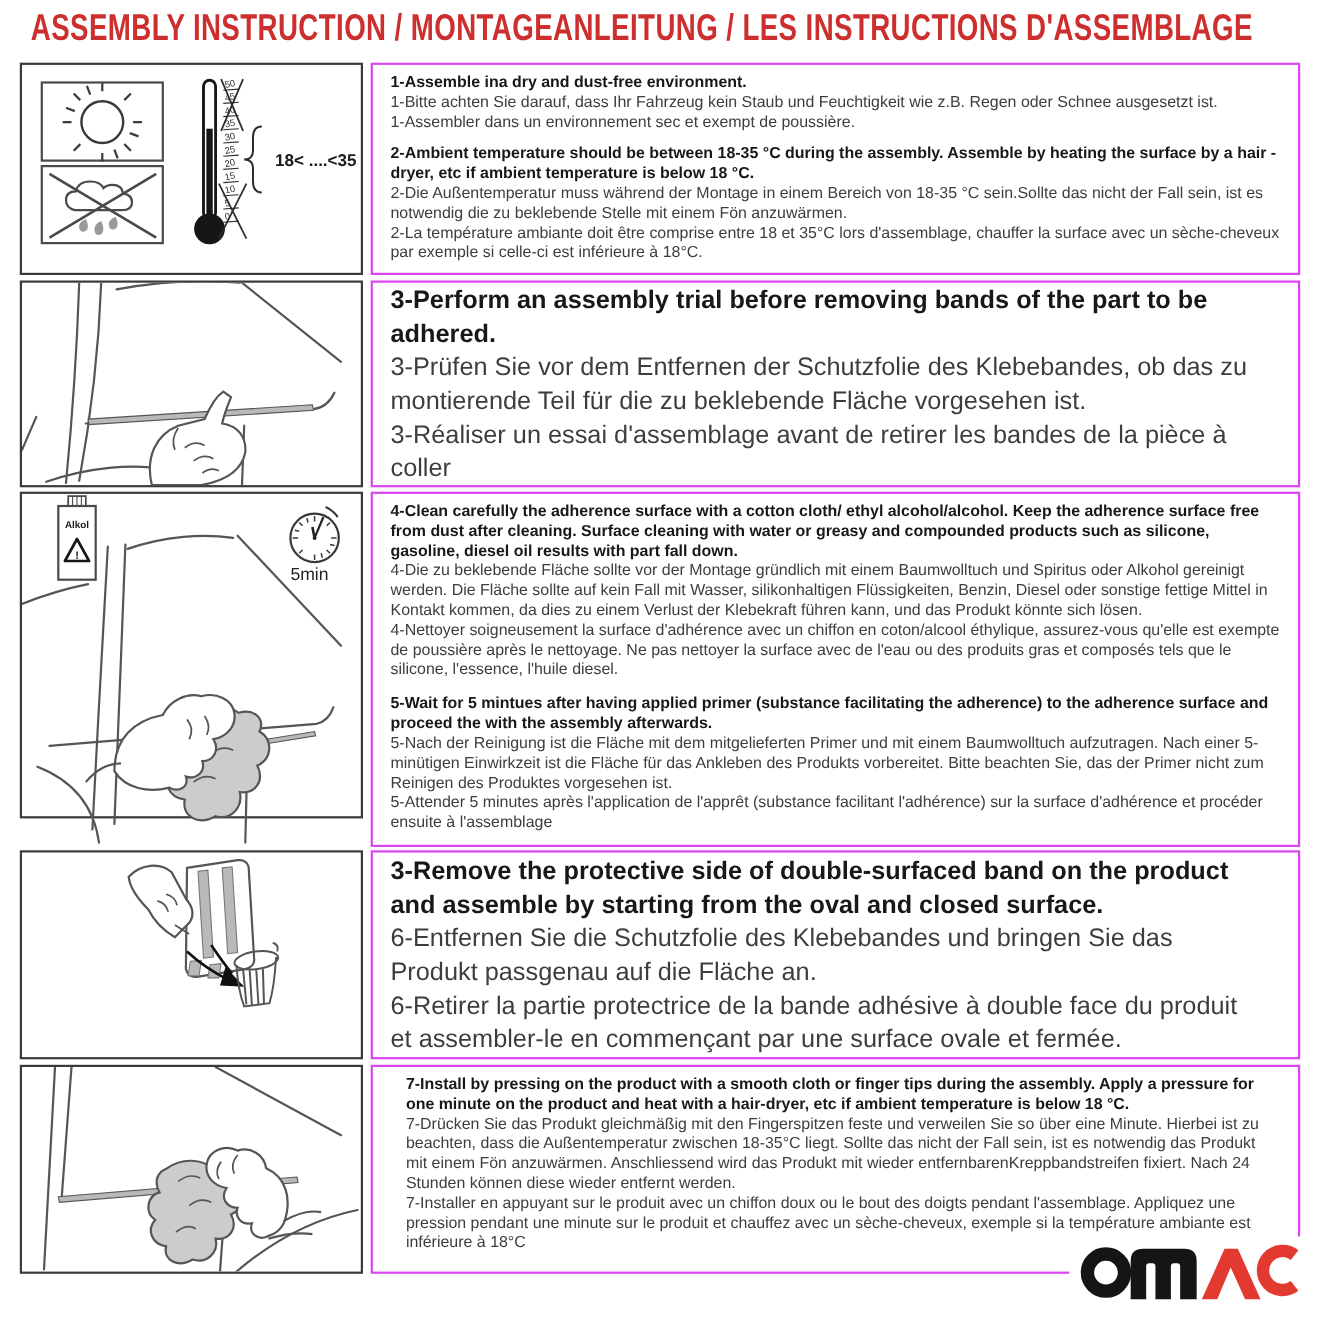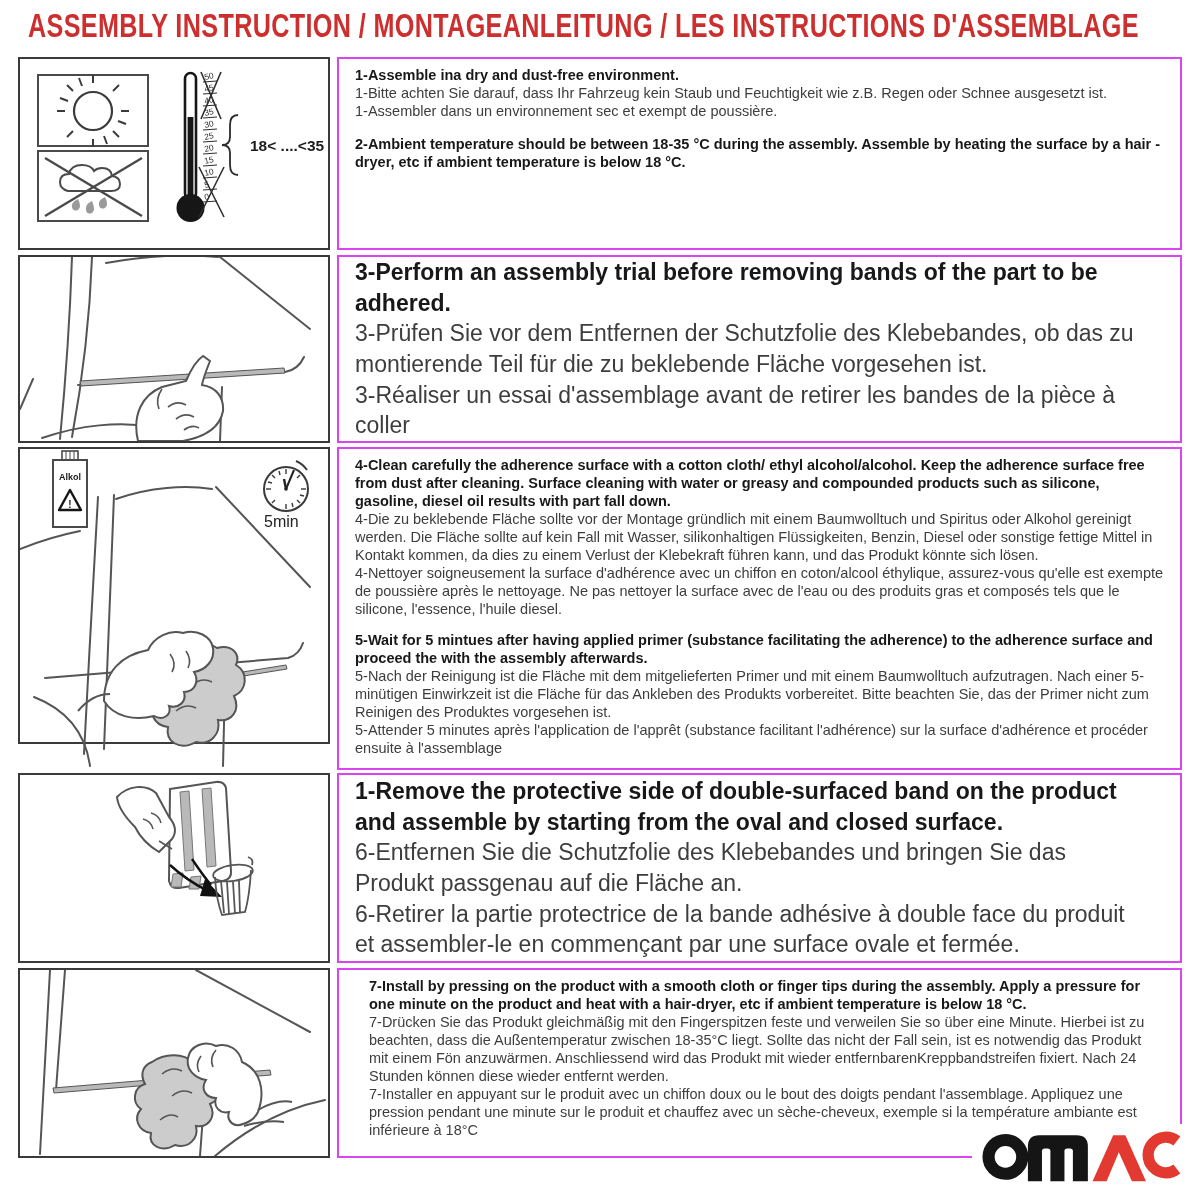--- a/index.html
+++ b/index.html
@@ -104,20 +104,22 @@
         <text x="230" y="92" font-size="15.5" font-weight="bold" fill="#1c1c1c">18&lt; ....&lt;35 C</text>
       </g>
     </svg>
   </div>
   <div class="textbox t-sm" style="top:57px;height:193px;">
     <p class="b">1-Assemble ina dry and dust-free environment.</p>
     <p>1-Bitte achten Sie darauf, dass Ihr Fahrzeug kein Staub und Feuchtigkeit wie z.B. Regen oder Schnee ausgesetzt ist.</p>
     <p>1-Assembler dans un environnement sec et exempt de poussière.</p>
     <div class="gap"></div>
     <p class="b">2-Ambient temperature should be between 18-35 °C  during the assembly. Assemble by heating the surface by a hair -dryer, etc if ambient temperature is below 18 °C.</p>
+    <p>2-Die Außentemperatur muss während der Montage in einem Bereich von 18-35 °C  sein.Sollte das nicht der Fall sein, ist es notwendig die zu beklebende Stelle mit einem Fön anzuwärmen.</p>
+    <p>2-La température ambiante doit être comprise entre 18 et 35°C lors d'assemblage, chauffer la surface avec un sèche-cheveux par exemple si celle-ci est inférieure à 18°C.</p>
   </div>
 
   <div class="illus" style="top:255px;height:188px;">
     <svg width="308" height="184" viewBox="0 0 308 184">
       <g fill="none" stroke="#555" stroke-width="2" stroke-linecap="round">
         <path d="M52,0 C50,60 46,120 40,182"></path>
         <path d="M72,0 C70,55 64,115 52,180"></path>
         <path d="M13,122 L0,152"></path>
         <path d="M86,6 C130,-2 165,-3 198,0"></path>
         <path d="M200,0 L290,72"></path>
@@ -244,21 +246,21 @@
         <path d="M228,82 q6,2 4,8"></path>
         <path d="M195,102 C196,120 199,132 202,140 L225,137 C228,127 230,112 231,95"></path>
         <line x1="201" y1="106" x2="204" y2="138"></line>
         <line x1="207" y1="107" x2="209" y2="139"></line>
         <line x1="213" y1="107" x2="215" y2="139"></line>
         <line x1="219" y1="106" x2="220" y2="138"></line>
       </g>
     </svg>
   </div>
   <div class="textbox t-lg centered" style="top:773px;height:190px;">
-    <p class="b">1-Remove the protective side of double-surfaced band on the product and assemble by starting from the oval and closed surface.</p>
+    <p class="b">3-Remove the protective side of double-surfaced band on the product and assemble by starting from the oval and closed surface.</p>
     <p>6-Entfernen Sie die Schutzfolie des Klebebandes und bringen Sie das Produkt passgenau auf die Fläche an.</p>
     <p>6-Retirer la partie protectrice de la bande adhésive à double face du produit et assembler-le en commençant par une surface ovale et fermée.</p>
   </div>
 
   <div class="illus" style="top:968px;height:190px;">
     <svg width="308" height="186" viewBox="0 0 308 186">
       <g fill="none" stroke="#555" stroke-width="2" stroke-linecap="round">
         <path d="M30,0 L20,184"></path>
         <path d="M45,0 C41,50 38,90 36,120"></path>
         <path d="M176,0 L290,62"></path>

